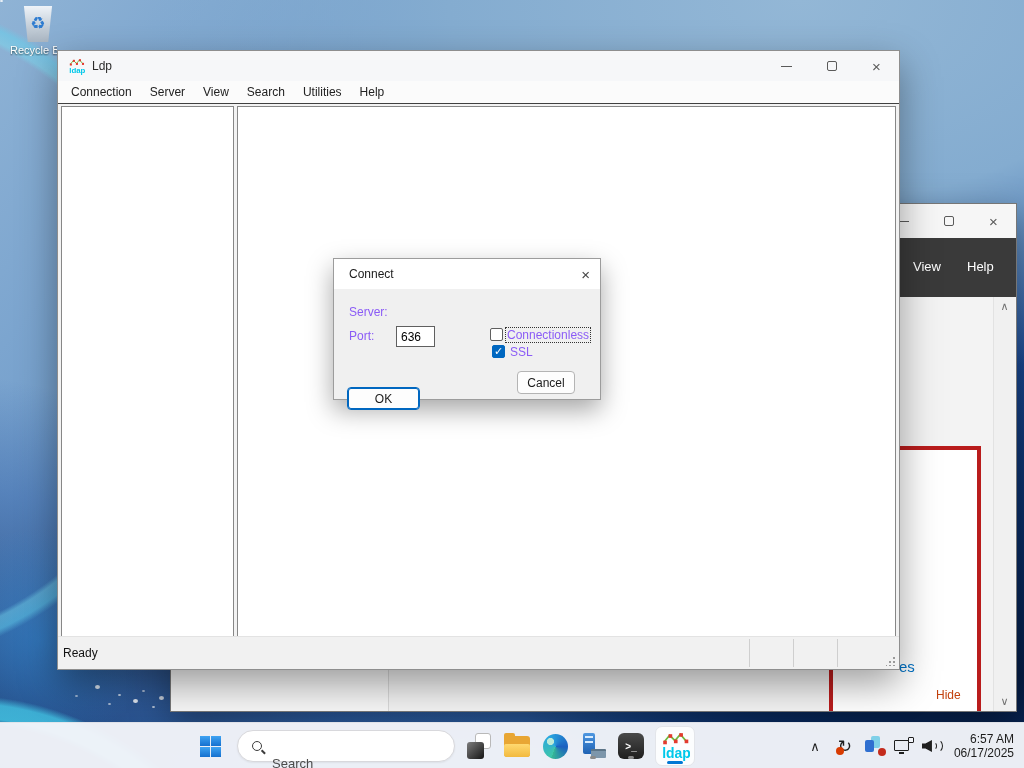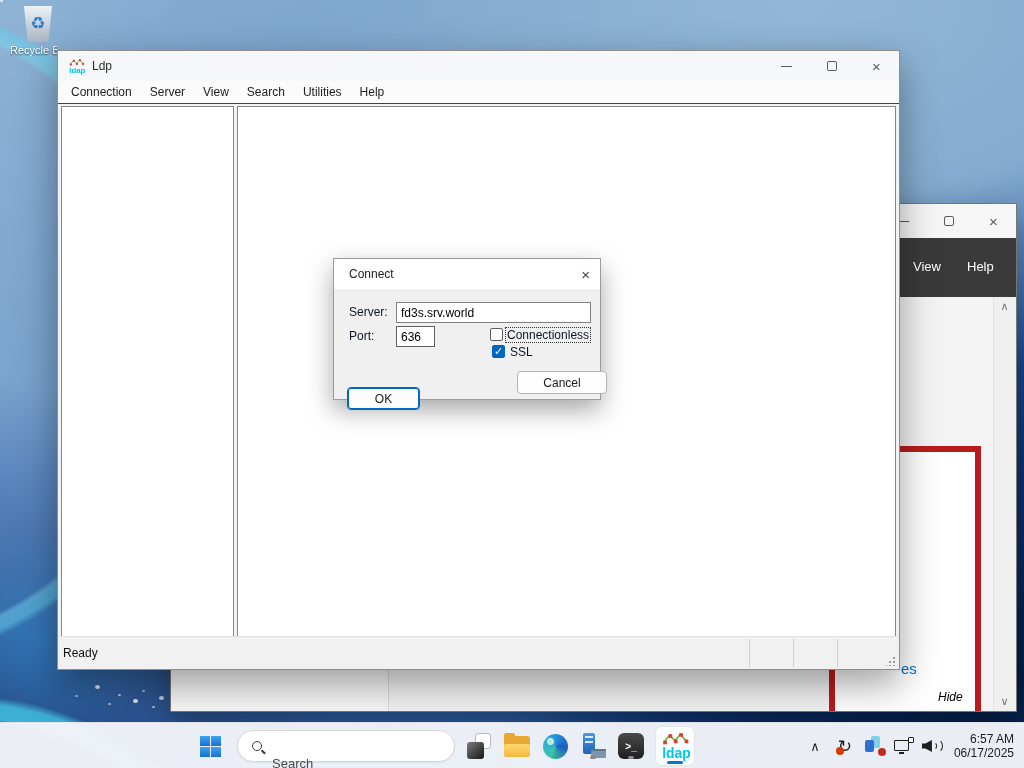--- a/index.html
+++ b/index.html
@@ -69,49 +69,49 @@
   #srvmgr .wc-btn{height:34px;}
   #srvmgr .darkbar{height:59px;background:#3a3a3a;position:relative;}
   #srvmgr .darkbar .dmi{position:absolute;top:21px;color:#fff;font-size:13px;}
   #srvmgr .dmi.view{left:742px;}
   #srvmgr .dmi.help{left:796px;}
   #srvmgr .content{position:absolute;left:0;right:0;top:93px;bottom:0;background:#f3f3f3;}
   #srvmgr .navpane{position:absolute;left:0;top:0;bottom:0;width:218px;background:#f7f7f7;border-right:1px solid #d9d9d9;}
   #srvmgr .vscroll{position:absolute;right:1px;top:0;bottom:0;width:22px;background:#f0f0f0;border-left:1px solid #e2e2e2;
     display:flex;flex-direction:column;justify-content:space-between;align-items:center;color:#707070;font-size:11px;}
   #srvmgr .vscroll span{padding:3px 0;}
-  .whitepanel{position:absolute;left:658px;top:149px;width:152px;height:278px;background:#fff;border:6px solid #b91c1c;}
+  .whitepanel{position:absolute;left:658px;top:149px;width:152px;height:278px;background:#fff;border:4px solid #b91c1c;}
   .whitepanel .cliplink{position:absolute;left:66px;top:208px;font-size:15px;color:#0072c6;}
-  .whitepanel .hide{position:absolute;left:103px;top:238px;font-size:12px;color:#000000;font-style:italic;}
+  .whitepanel .hide{position:absolute;left:103px;top:238px;font-size:12px;color:#c2410c;}
 
   
   #dlg{position:absolute;left:333px;top:258px;width:268px;height:142px;background:#f0f0f0;
     border:1px solid #9c9c9c;box-shadow:0 10px 24px rgba(0,0,0,.35);z-index:40;}
   #dlg .dtitle{height:30px;background:#fff;display:flex;align-items:center;padding:0 10px 0 15px;}
   #dlg .dtitle .dtext{font-size:12px;color:#1b1b1b;flex:1;}
   #dlg .dtitle .dclose{font-size:15px;color:#444;}
-  #dlg .row{position:absolute;font-size:12px;color:#0f172a;}
+  #dlg .row{position:absolute;font-size:12px;color:#8b5cf6;}
   #dlg .lab-server{left:15px;top:46px;}
   #dlg .lab-port{left:15px;top:70px;}
   #dlg input{position:absolute;border:1px solid #818181;background:#fff;font:12px "Liberation Sans",sans-serif;
     padding:0 4px;height:21px;outline:none;}
   #dlg .in-server{left:62px;top:43px;width:195px;}
   #dlg .in-port{left:62px;top:67px;width:39px;border-color:#5f5f5f;}
   .cb{position:absolute;width:13px;height:13px;border:1px solid #5f5f5f;background:#fff;border-radius:2px;}
   .cb.checked{background:#0067c0;border-color:#0067c0;}
   .cb.checked::after{content:"✓";position:absolute;left:1px;top:-1px;color:#fff;font-size:11px;}
   #dlg .cb-cl{left:156px;top:69px;}
   #dlg .cb-ssl{left:158px;top:86px;}
   #dlg .cl-label{left:172px;top:69px;outline:1px dotted #333;padding:0 1px;}
   #dlg .ssl-label{left:176px;top:86px;}
   #dlg .btn{position:absolute;height:23px;background:#fdfdfd;border:1px solid #b4b4b4;border-radius:4px;
     font:12px "Liberation Sans",sans-serif;color:#1b1b1b;padding:0;}
   #dlg .btn.default{border:1px solid #0067c0;box-shadow:inset 0 0 0 1px #0067c0;margin-top:16px;}
   #dlg .btn-ok{left:13px;top:112px;width:73px;}
-  #dlg .btn-cancel{left:183px;top:112px;width:90px;}
+  #dlg .btn-cancel{left:183px;top:112px;width:58px;}
 
   
   #taskbar{position:absolute;left:0;right:0;bottom:0;height:46px;background:rgba(242,244,249,.97);
     border-top:1px solid rgba(0,0,0,.05);z-index:60;}
   .tb-center{position:absolute;left:200px;top:0;height:46px;display:flex;align-items:center;gap:10px;}
   .winlogo{width:21px;height:21px;display:grid;grid-template-columns:10px 10px;grid-template-rows:10px 10px;gap:1px;margin-right:6px;}
   .winlogo i{background:linear-gradient(180deg,#3fa3f2,#1570cf);}
   .searchpill{width:218px;height:32px;background:#fff;border:1px solid #d8d8dc;border-radius:16px;
     display:flex;align-items:center;padding-left:14px;box-shadow:0 1px 2px rgba(0,0,0,.06);}
   .mag{width:10px;height:10px;border:1.6px solid #3c3c3c;border-radius:50%;position:relative;margin-right:10px;}
@@ -249,21 +249,20 @@
       <div class="grip"></div>
     </div>
   </div>
 
   <div id="dlg">
     <div class="dtitle">
       <span class="dtext">Connect</span>
       <span class="dclose">×</span>
     </div>
     <span class="row lab-server">Server:</span>
-    <input class="in-server" value="fd3s.srv.world" style="">
     <span class="row lab-port">Port:</span>
     <input class="in-port" value="636" style="">
     <span class="cb cb-cl"></span>
     <span class="row cl-label">Connectionless</span>
     <span class="cb checked cb-ssl"></span>
     <span class="row ssl-label">SSL</span>
     <button class="btn default btn-ok">OK</button>
     <button class="btn btn-cancel">Cancel</button>
   </div>
 

